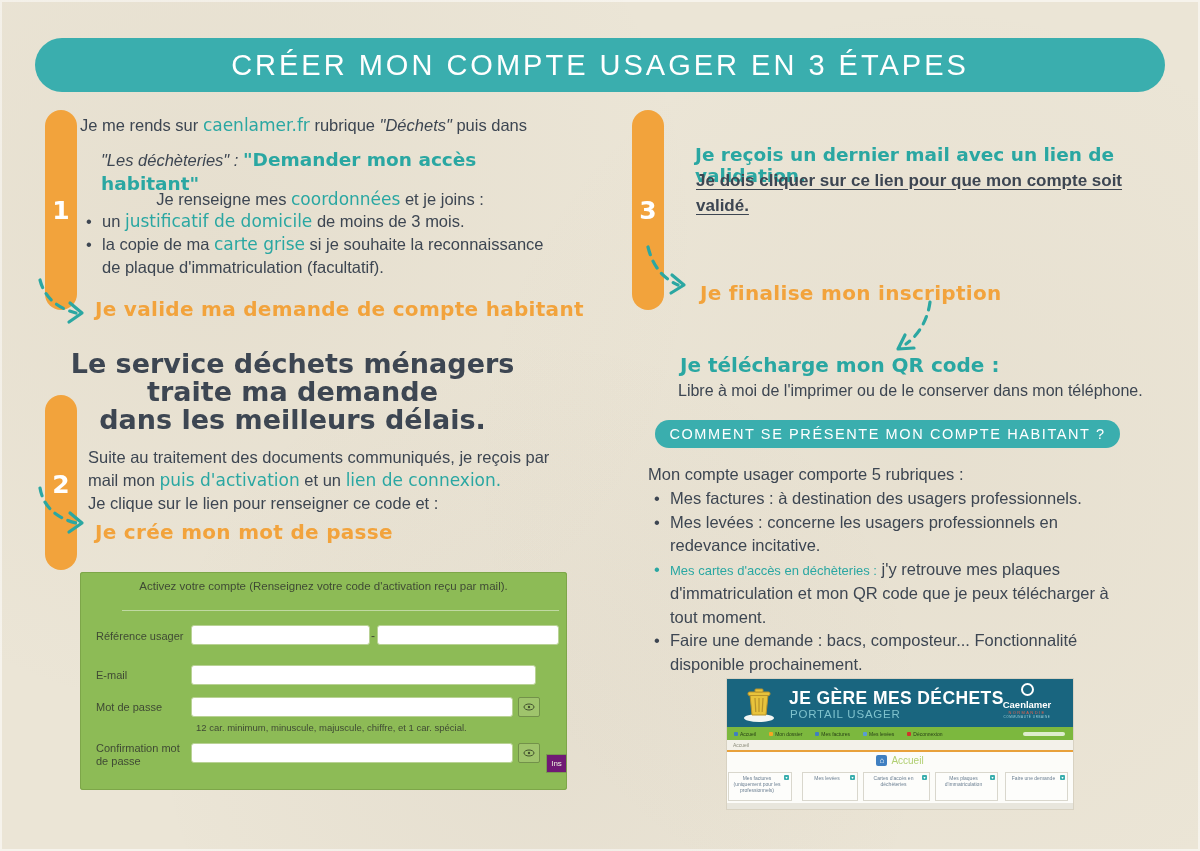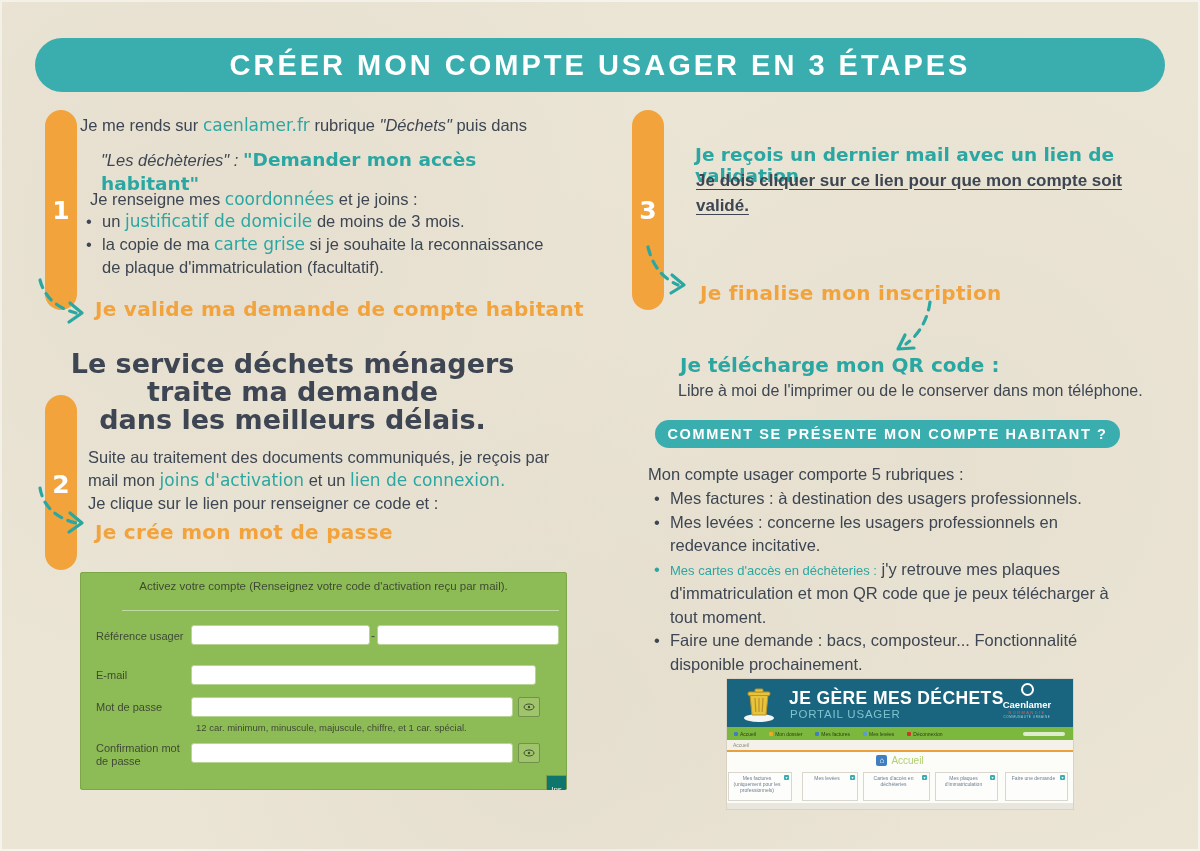--- a/index.html
+++ b/index.html
@@ -3,21 +3,21 @@
 <meta charset="utf-8">
 <style>
   html,body{margin:0;padding:0;background:#888;}
   .page{position:relative;width:1200px;height:851px;background:#ebe5d6;overflow:hidden;
         font-family:"Liberation Sans",sans-serif;color:#3d4652;
         box-shadow:inset 0 0 0 2px rgba(255,255,255,.55);}
   .page::before{content:"";position:absolute;inset:0;pointer-events:none;background:
     radial-gradient(circle at 18% 28%, rgba(160,140,110,.07), transparent 42%),
     radial-gradient(circle at 78% 55%, rgba(160,140,110,.06), transparent 45%),
     radial-gradient(circle at 45% 85%, rgba(120,100,80,.05), transparent 40%);}
-  .banner{position:absolute;background:#3aaeae;color:#fff;font-weight:bold;
+  .banner{position:absolute;background:#3aaeae;color:#fff;font-weight:normal;
           display:flex;align-items:center;justify-content:center;text-align:right;}
   #title-banner{left:35px;top:38px;width:1130px;height:54px;border-radius:27px;
           font-size:29px;letter-spacing:3px;}
   #banner2{left:655px;top:420px;width:465px;height:28px;border-radius:14px;
           font-size:14.5px;letter-spacing:1.6px;}
   .pill{position:absolute;width:32px;background:#f2a33c;border-radius:17px;}
   .pill .num{position:absolute;width:100%;top:43%;text-align:center;color:#fff;
           font-weight:bold;font-size:25px;font-family:"DejaVu Sans",sans-serif;}
   #pill1{left:45px;top:110px;height:200px;}
   #pill2{left:45px;top:395px;height:175px;}
@@ -38,21 +38,21 @@
   .form{position:absolute;left:80px;top:572px;width:487px;height:218px;background:#8dbb56;
         border-radius:3px;overflow:hidden;box-shadow:0 0 0 1px #7da649 inset;}
   .form-title{position:absolute;top:8px;left:0;width:100%;text-align:center;font-size:11.5px;color:#3f4a34;}
   .form-divider{position:absolute;top:38px;left:42px;right:8px;border-top:1px solid rgba(255,255,255,.45);}
   .f-label{position:absolute;font-size:11px;color:#3f4a34;line-height:13px;}
   .f-input{position:absolute;background:#fff;border:1px solid #b9d295;border-radius:3px;height:20px;box-sizing:border-box;}
   .f-sep{position:absolute;font-size:12px;color:#3f4a34;}
   .eye-btn{position:absolute;width:22px;height:20px;background:#9fc46c;border:1px solid #72914a;
         border-radius:2px;display:flex;align-items:center;justify-content:center;box-sizing:border-box;}
   .f-help{position:absolute;font-size:9.5px;color:#3f4a34;}
-  .submit-partial{position:absolute;left:466px;top:203px;width:21px;height:28px;background:#0f766e;
+  .submit-partial{position:absolute;left:466px;top:182px;width:21px;height:19px;background:#701a75;
         border:1px solid #7a9a50;color:#eef4e0;font-size:8px;display:flex;align-items:center;
         justify-content:center;box-sizing:border-box;}
   
   .portal{position:absolute;left:727px;top:679px;width:346px;height:130px;overflow:hidden;
         box-shadow:0 0 0 1px #d8d2c2;font-family:"Liberation Sans",sans-serif;}
   .p-header{position:absolute;top:0;left:0;right:0;height:48px;background:#19657f;}
   .p-title{position:absolute;left:62px;top:9px;color:#fff;font-weight:bold;font-size:17.5px;letter-spacing:.4px;}
   .p-sub{position:absolute;left:63px;top:29px;color:#7fc2cd;font-size:11.5px;letter-spacing:.8px;}
   .p-logo{position:absolute;right:14px;top:3px;width:64px;text-align:center;color:#fff;}
   .p-logo .ring{display:inline-block;width:13px;height:13px;border:2.5px solid #fff;border-radius:50%;box-sizing:border-box;}
@@ -88,21 +88,21 @@
 
   <div class="pill" id="pill1">
     <div class="num">1</div>
   </div>
   <div class="txt" style="left:80px;top:114px;width:490px;">
     <span>Je me rends sur </span><span class="hl">caenlamer.fr</span><span> rubrique </span><span class="ital">"Déchets"</span><span> puis dans</span>
   </div>
   <div class="txt" style="left:101px;top:148px;width:470px;">
     <span class="ital">"Les déchèteries" : </span><span class="hl" style="font-weight:bold;font-size:18.5px;">"Demander mon accès habitant"</span>
   </div>
-  <div class="txt" style="left:90px;top:188px;width:480px;">
+  <div class="txt" style="left:80px;top:188px;width:480px;text-align:center;">
     <span>Je renseigne mes </span><span class="hl">coordonnées</span><span> et je joins :</span>
   </div>
   <ul class="poster txt" style="left:80px;top:210px;width:478px;">
     <li><span>un </span><span class="hl">justificatif de domicile</span><span> de moins de 3 mois.</span></li>
     <li><span>la copie de ma </span><span class="hl">carte grise</span><span> si je souhaite la reconnaissance de plaque d'immatriculation (facultatif).</span></li>
   </ul>
   <svg class="arrow" style="left:30px;top:278px;" width="62" height="46">
     <path d="M10 2 C14 18 26 30 46 35" fill="none" stroke="#2ba7a2" stroke-width="3.2" stroke-linecap="round" stroke-dasharray="8 7"></path>
     <polyline points="40,25 52,35 39,44" fill="none" stroke="#2ba7a2" stroke-width="3.2" stroke-linecap="round" stroke-linejoin="round"></polyline>
   </svg>
@@ -110,21 +110,21 @@
 
   <div class="hw-head" style="left:55px;top:350px;width:475px;text-align:center;color:#3d4652;font-size:27px;line-height:28px;">
     <div>Le service déchets ménagers traite ma demande</div>
     <div>dans les meilleurs délais.</div>
   </div>
 
   <div class="pill" id="pill2">
     <div class="num">2</div>
   </div>
   <div class="txt" style="left:88px;top:446px;width:485px;">
-    <span>Suite au traitement des documents communiqués, je reçois par mail mon </span><span class="hl">joins d'activation</span><span> et un </span><span class="hl">lien de connexion.</span>
+    <span>Suite au traitement des documents communiqués, je reçois par mail mon </span><span class="hl">puis d'activation</span><span> et un </span><span class="hl">lien de connexion.</span>
     <div>Je clique sur le lien pour renseigner ce code et :</div>
   </div>
   <svg class="arrow" style="left:30px;top:486px;" width="62" height="48">
     <path d="M10 2 C13 20 26 32 46 37" fill="none" stroke="#2ba7a2" stroke-width="3.2" stroke-linecap="round" stroke-dasharray="8 7"></path>
     <polyline points="40,27 52,37 39,46" fill="none" stroke="#2ba7a2" stroke-width="3.2" stroke-linecap="round" stroke-linejoin="round"></polyline>
   </svg>
   <div class="hw-head orange-act" style="left:95px;top:520px;">Je crée mon mot de passe</div>
 
   <div class="form">
     <div class="form-title">Activez votre compte (Renseignez votre code d'activation reçu par mail).</div>

